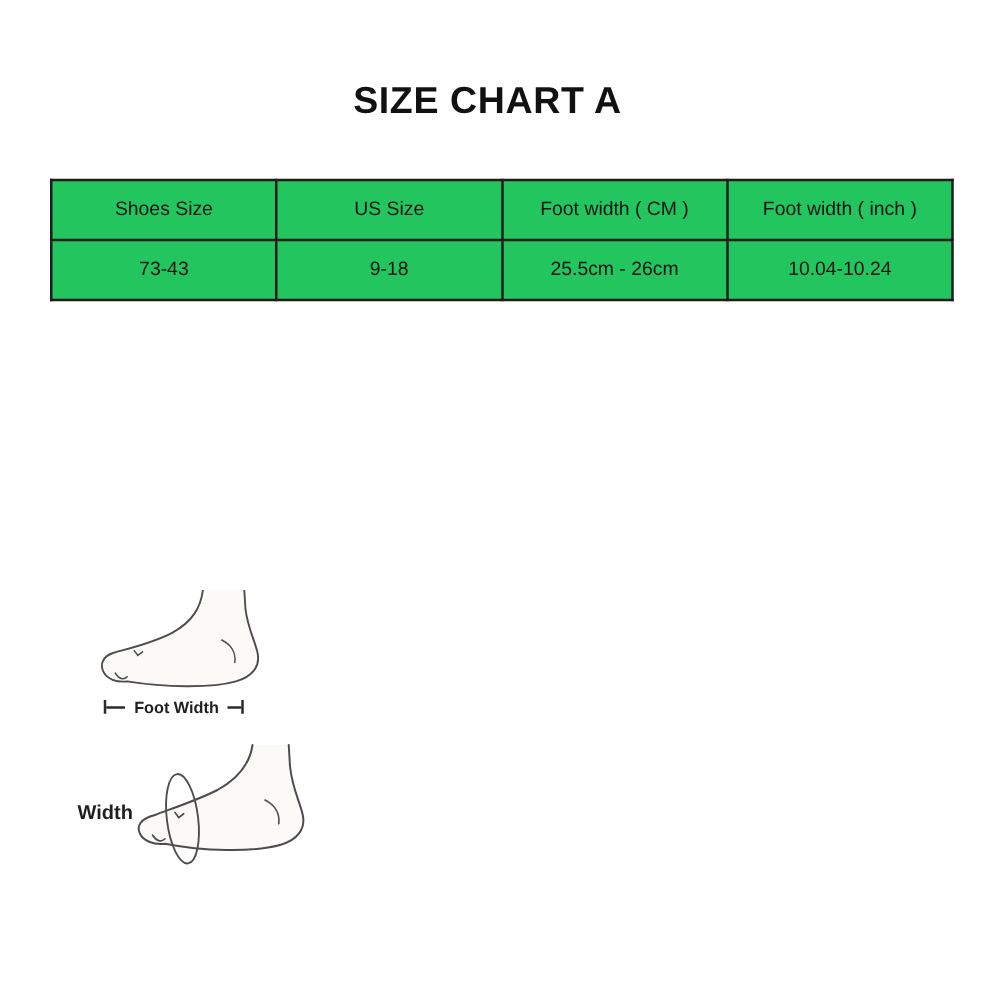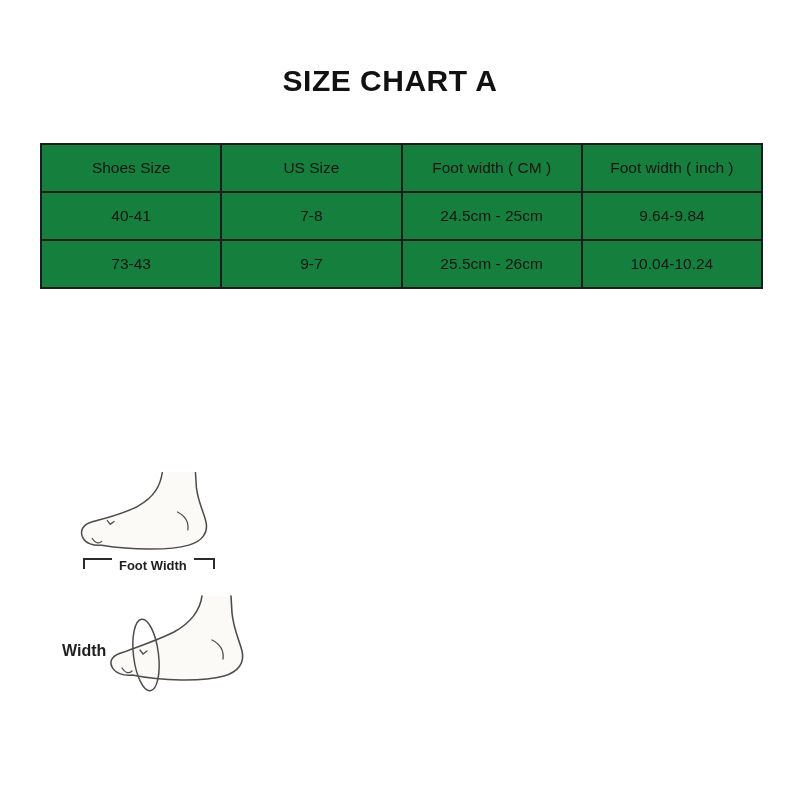--- a/index.html
+++ b/index.html
@@ -31,41 +31,41 @@
     position: absolute;
     left: 40px;
     top: 143px;
     width: 723px;
     border-collapse: collapse;
     table-layout: fixed;
   }
   table.size-table th,
   table.size-table td {
     border: 2px solid #1c1c1c;
-    background: #15803d;
+    background: #22c55e;
     height: 46px;
     text-align: center;
     vertical-align: middle;
     font-size: 15.5px;
     font-weight: 400;
     color: #141414;
     padding: 0;
   }
   
   .diagram-foot-width {
     position: absolute;
     left: 79px;
     top: 472px;
     width: 142px;
   }
   .foot-svg { display: block; }
   .measure-row {
     display: flex;
-    align-items: flex-start;
-    width: 132px;
+    align-items: center;
+    width: 112px;
     margin: 6px 0 0 4px;
   }
   .m-tick {
     width: 2px;
     height: 11px;
     background: #2b2b2b;
     flex: 0 0 auto;
   }
   .m-line {
     height: 2px;
@@ -119,28 +119,22 @@
     <thead>
       <tr>
         <th>Shoes Size</th>
         <th>US Size</th>
         <th>Foot width ( CM )</th>
         <th>Foot width ( inch )</th>
       </tr>
     </thead>
     <tbody>
       <tr>
-        <td>40-41</td>
-        <td>7-8</td>
-        <td>24.5cm - 25cm</td>
-        <td>9.64-9.84</td>
-      </tr>
-      <tr>
         <td>73-43</td>
-        <td>9-7</td>
+        <td>9-18</td>
         <td>25.5cm - 26cm</td>
         <td>10.04-10.24</td>
       </tr>
     </tbody>
   </table>
 
   <div class="diagram-foot-width">
     <svg class="foot-svg" width="142" height="80" viewBox="0 0 150 84" xmlns="http://www.w3.org/2000/svg">
 
       <path fill="#fbfaf6" stroke="none" d="M88,0 C86,14 80,26 62,36 C45,45 22,50 12,53 C3,56 1,63 4,69

